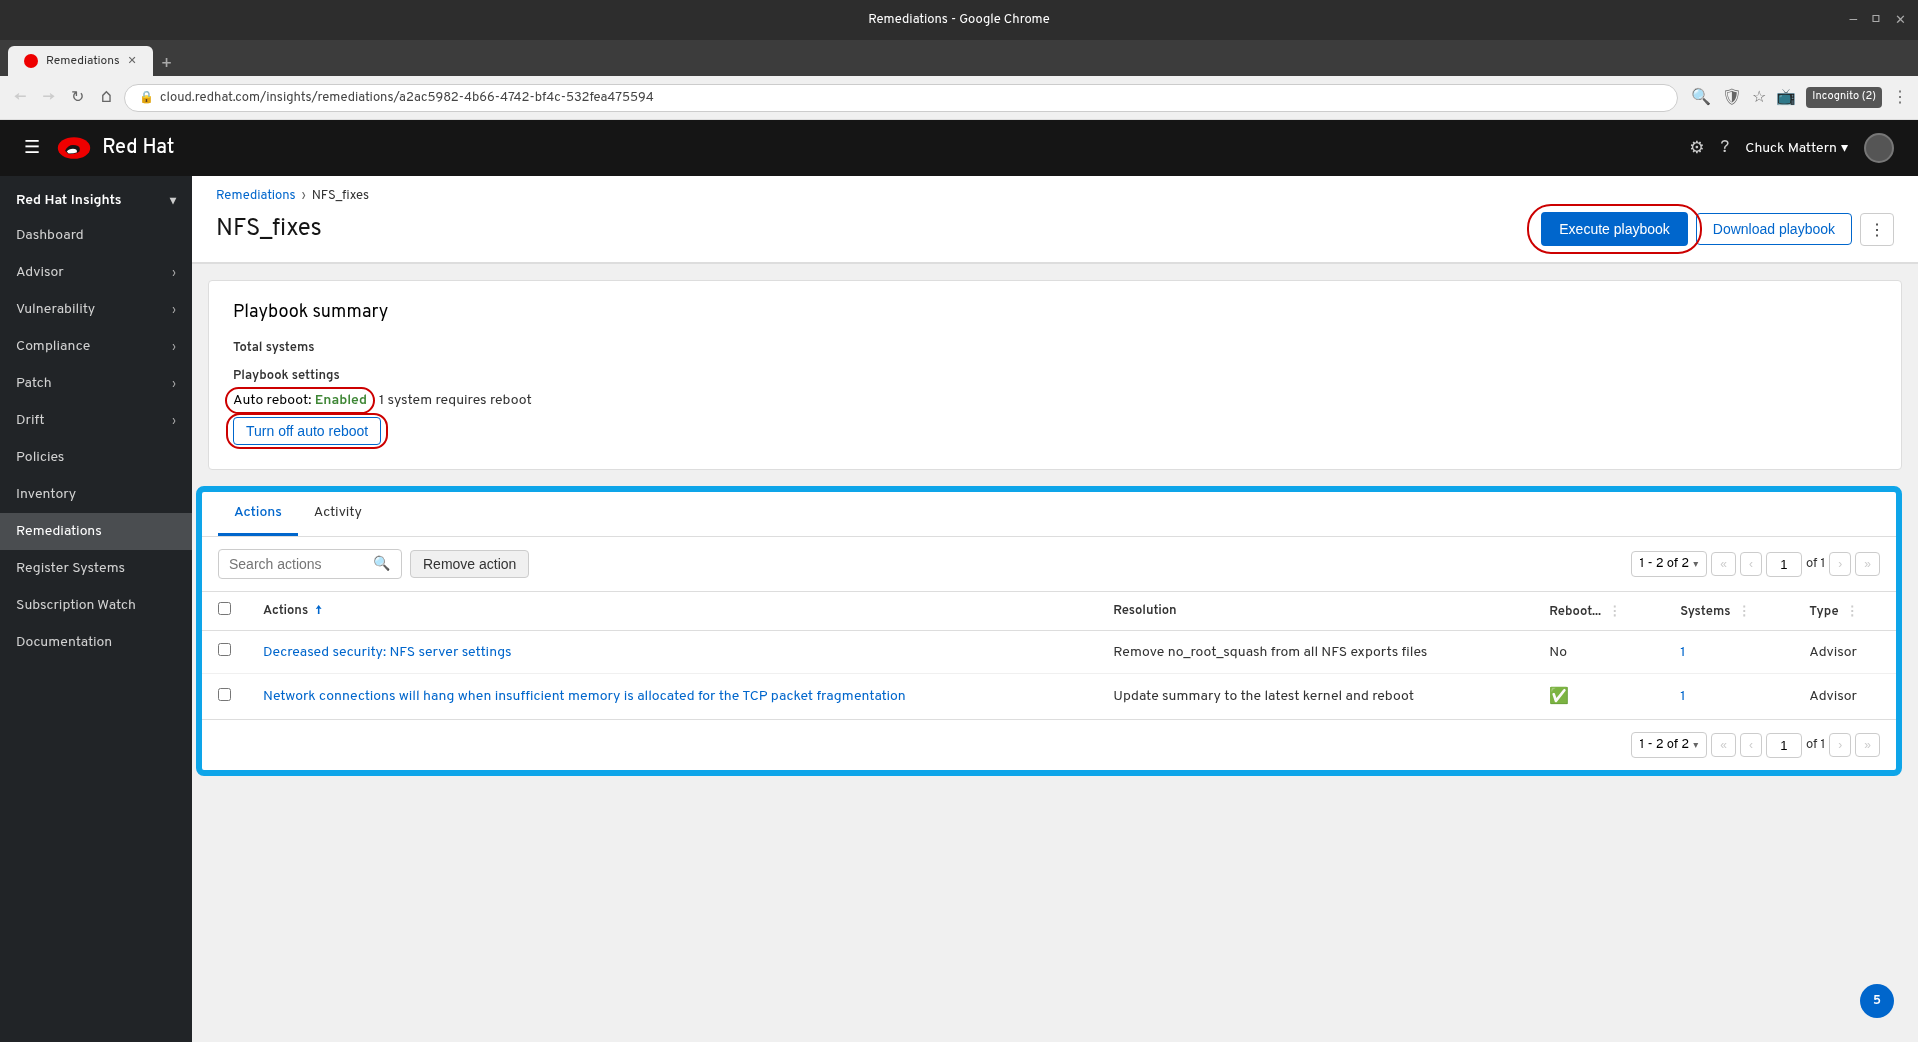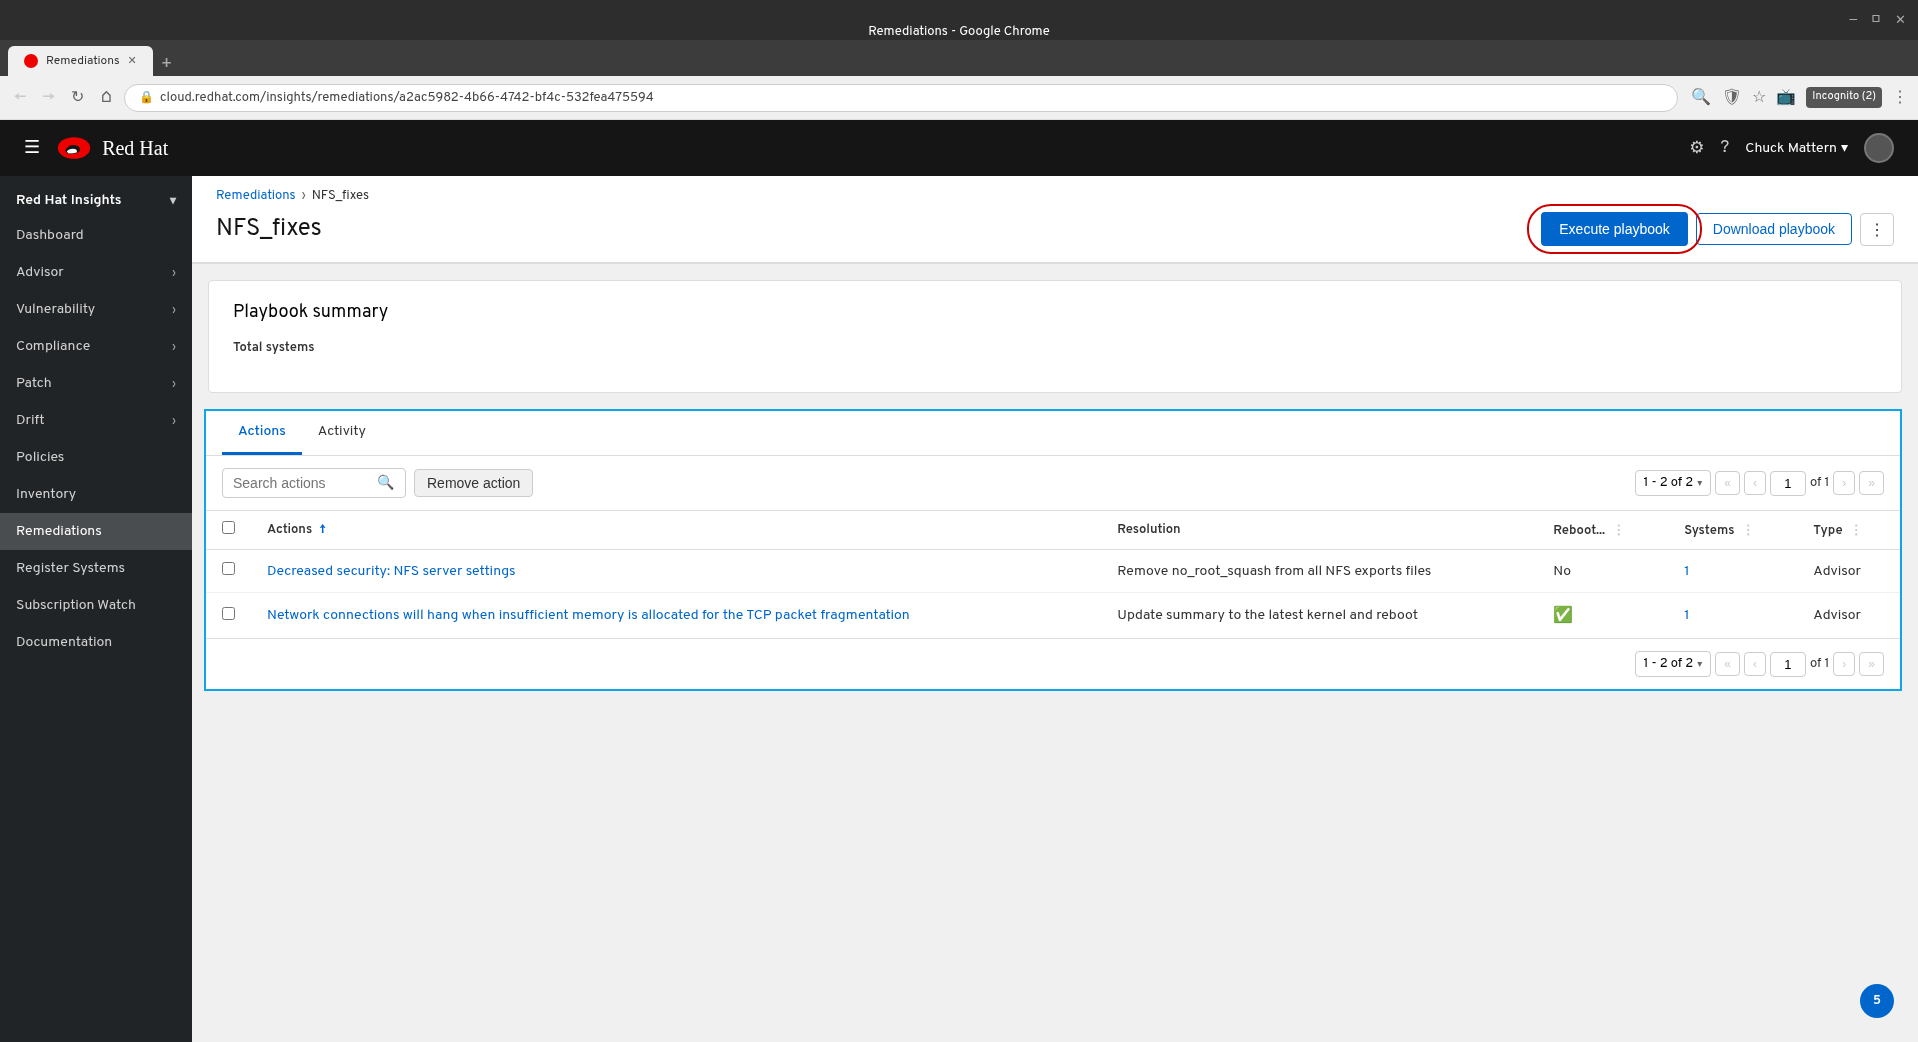--- a/index.html
+++ b/index.html
@@ -3,21 +3,21 @@
   <meta charset="utf-8">
   <style>
     * { box-sizing: border-box; margin: 0; padding: 0; }
     body { font-family: 'RedHatText', 'Overpass', Arial, sans-serif; font-size: 14px; background: #f0f0f0; }
 
     
     .browser-chrome {
       background: #2d2d2d;
       height: 40px;
       display: flex;
-      align-items: flex-end;
+      align-items: center;
       justify-content: center;
       color: #ccc;
       font-size: 13px;
       position: relative;
     }
     .browser-chrome .title { color: #fff; font-size: 13px; }
     .browser-controls {
       position: absolute;
       right: 12px;
       top: 50%;
@@ -94,21 +94,21 @@
       height: 56px;
       display: flex;
       align-items: center;
       padding: 0 24px;
       justify-content: space-between;
     }
     .top-nav-left { display: flex; align-items: center; gap: 16px; }
     .hamburger { color: #fff; font-size: 18px; cursor: pointer; }
     .logo { display: flex; align-items: center; gap: 10px; }
     .redhat-icon { width: 36px; height: 28px; }
-    .logo-text { color: #fff; font-size: 20px; font-weight: 500; font-family: Liberation Serif, serif; }
+    .logo-text { color: #fff; font-size: 20px; font-weight: 500; }
     .top-nav-right { display: flex; align-items: center; gap: 16px; }
     .top-nav-right .icon-btn { color: #ccc; font-size: 17px; cursor: pointer; }
     .user-name { color: #fff; font-size: 14px; display: flex; align-items: center; gap: 4px; }
     .avatar { width: 30px; height: 30px; border-radius: 50%; background: #555; border: 2px solid #777; }
 
     
     .main-layout { display: flex; flex: 1; overflow: hidden; }
 
     
     .sidebar {
@@ -268,23 +268,23 @@
       right: -8px;
       bottom: -5px;
       border: 2px solid #cc0000;
       border-radius: 14px;
       pointer-events: none;
     }
 
     
     .actions-card {
       background: #fff;
-      margin: 0 16px 16px 12px;
-      border: 2px solid #0ea5e9;
-      border-radius: 0;
+      margin: 0 16px 16px 4px;
+      border: 6px solid #0ea5e9;
+      border-radius: 8px;
     }
 
     
     .tabs-bar {
       display: flex;
       border-bottom: 1px solid #ddd;
       padding: 0 16px;
     }
     .tab-item {
       padding: 12px 16px;
@@ -557,20 +557,34 @@
             <button class="btn-secondary">Download playbook</button>
             <button class="kebab-btn">⋮</button>
           </div>
         </div>
       </div>
 
       <div class="summary-card">
         <div class="summary-title">Playbook summary</div>
         <div class="summary-row">
           <div class="summary-label">Total systems</div>
+        </div>
+        <div class="settings-section">
+          <div class="settings-label">Playbook settings</div>
+          <div class="settings-row">
+            <span class="auto-reboot-badge">
+              <div class="auto-reboot-circle"></div>
+              <span>Auto reboot:</span>&nbsp;<span class="enabled-text">Enabled</span>
+            </span>
+            <span class="settings-note">1 system requires reboot</span>
+          </div>
+          <button class="turn-off-btn">
+            <div class="turn-off-circle"></div>
+            <span>Turn off auto reboot</span>
+          </button>
         </div>
       </div>
 
       <div class="actions-card">
 
         <div class="tabs-bar">
           <div class="tab-item active">Actions</div>
           <div class="tab-item">Activity</div>
         </div>
 

